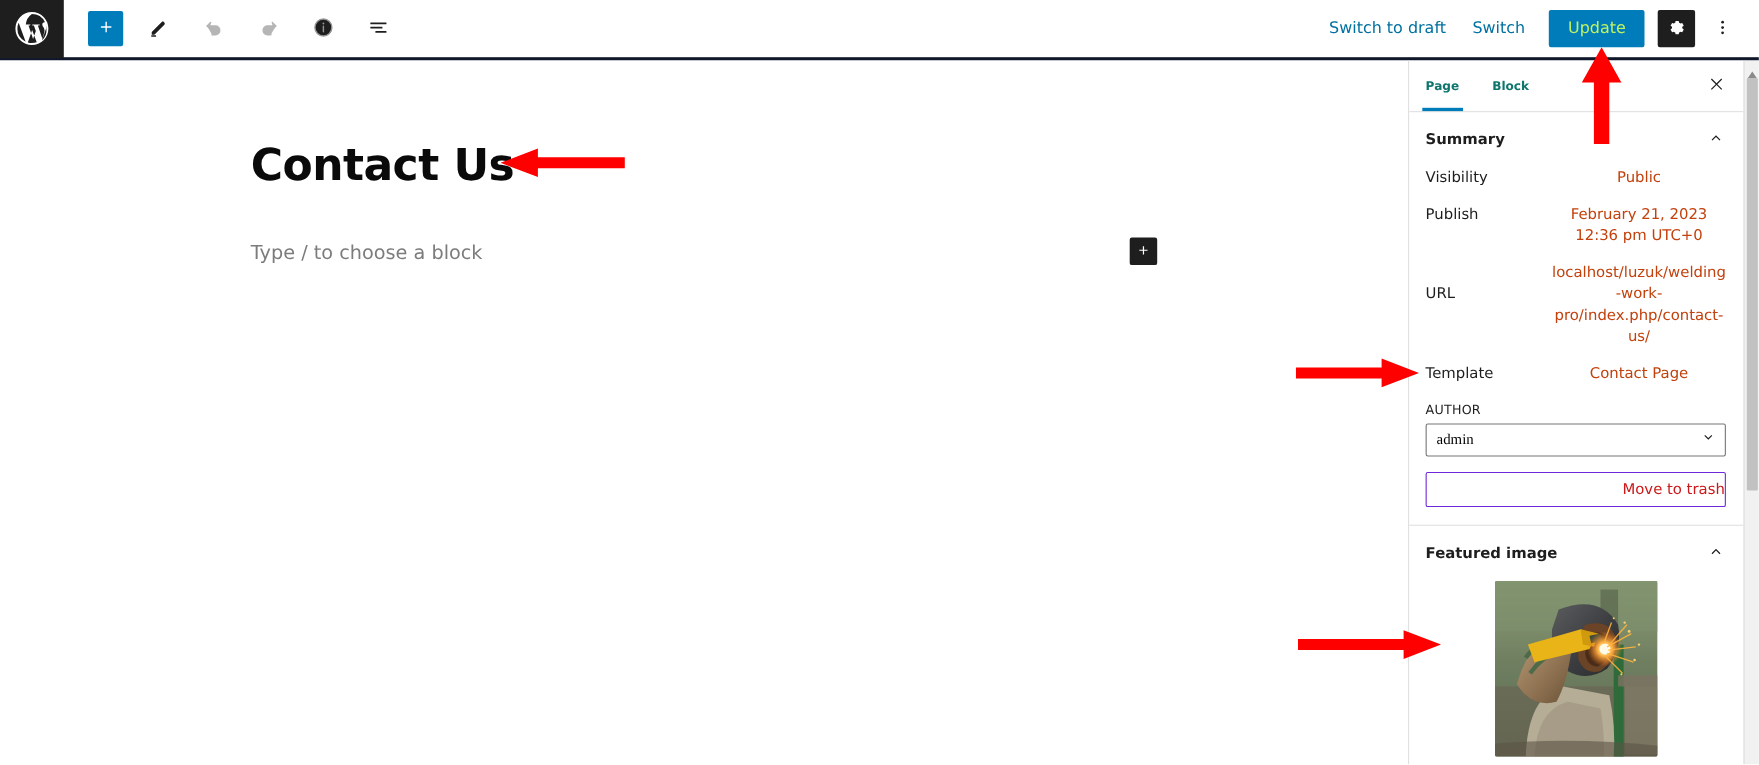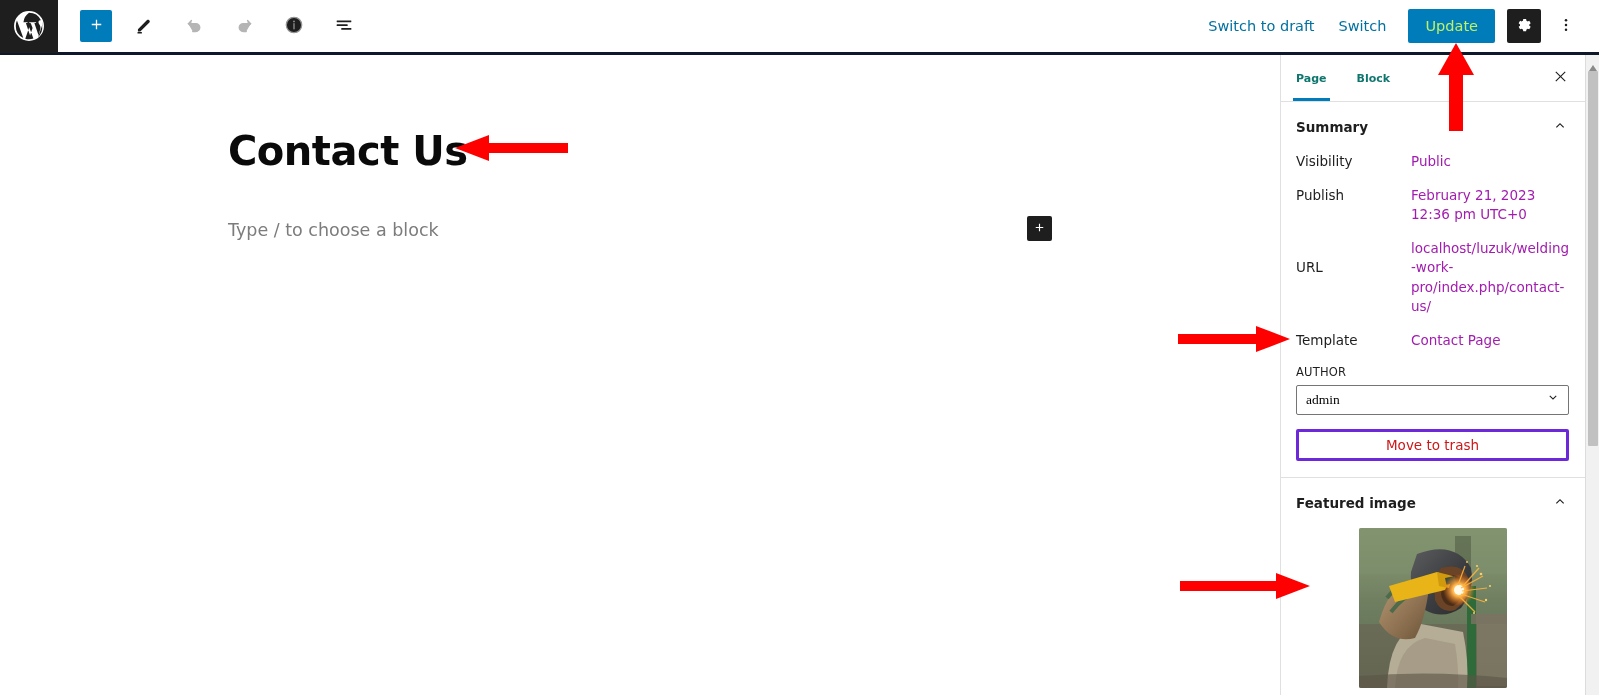--- a/index.html
+++ b/index.html
@@ -184,23 +184,23 @@
     font-size: 13.5px;
   }
   .row-label {
     width: 115px; flex: 0 0 115px;
     color: #1e1e1e;
     padding-top: 1px;
     font-family: "DejaVu Sans", "Liberation Sans", sans-serif;
   }
   .row-value {
     flex: 1 1 auto;
-    color: #a21caf;
+    color: #c2410c;
     background: none; border: none;
-    text-align: left;
+    text-align: center;
     padding: 0;
     font-size: 13.5px;
     line-height: 1.45;
     cursor: pointer;
     word-break: break-word;
     font-family: "DejaVu Sans", "Liberation Sans", sans-serif;
   }
   .row.url .row-label { padding-top: 20px; }
 
   .field-label {
@@ -224,26 +224,27 @@
   }
   .select-arrow {
     position: absolute; right: 8px; top: 50%;
     transform: translateY(-50%);
     pointer-events: none;
   }
   .select-arrow svg { fill: #1e1e1e; }
 
   .trash-btn {
     width: 100%; height: 32px;
-    border: 3px solid #6d28d9; border-radius: 2px;
+    border: 1px solid #6d28d9; border-radius: 2px;
     background: #ffffff;
     color: #cc1818;
     font-size: 13.5px;
     cursor: pointer;
     font-family: "DejaVu Sans", "Liberation Sans", sans-serif;
+    text-align: right;
   }
 
   .featured-thumb-wrap { padding: 0 16px 10px 15px; display: flex; justify-content: center; }
   .featured-thumb {
     width: 148px; height: 160px;
     border-radius: 2px;
     overflow: hidden;
     cursor: pointer;
     display: block;
   }

